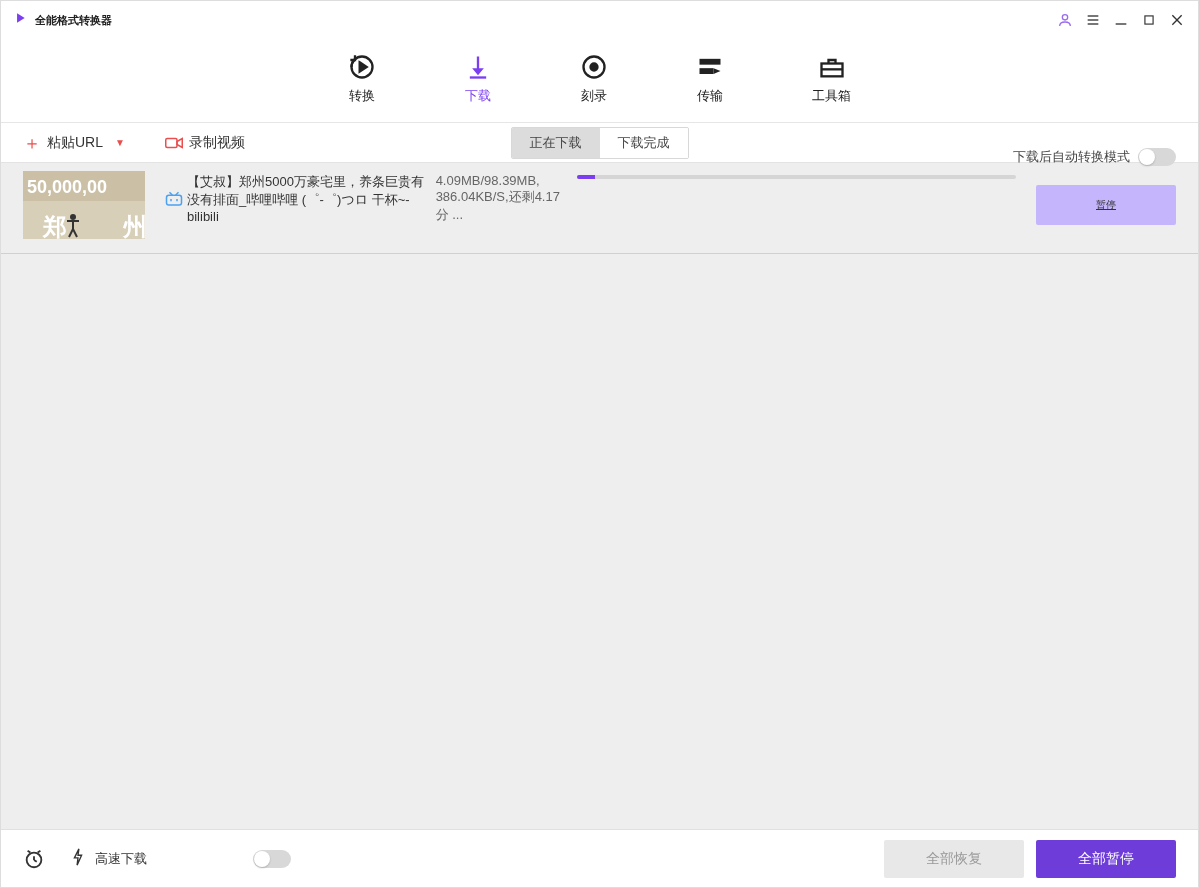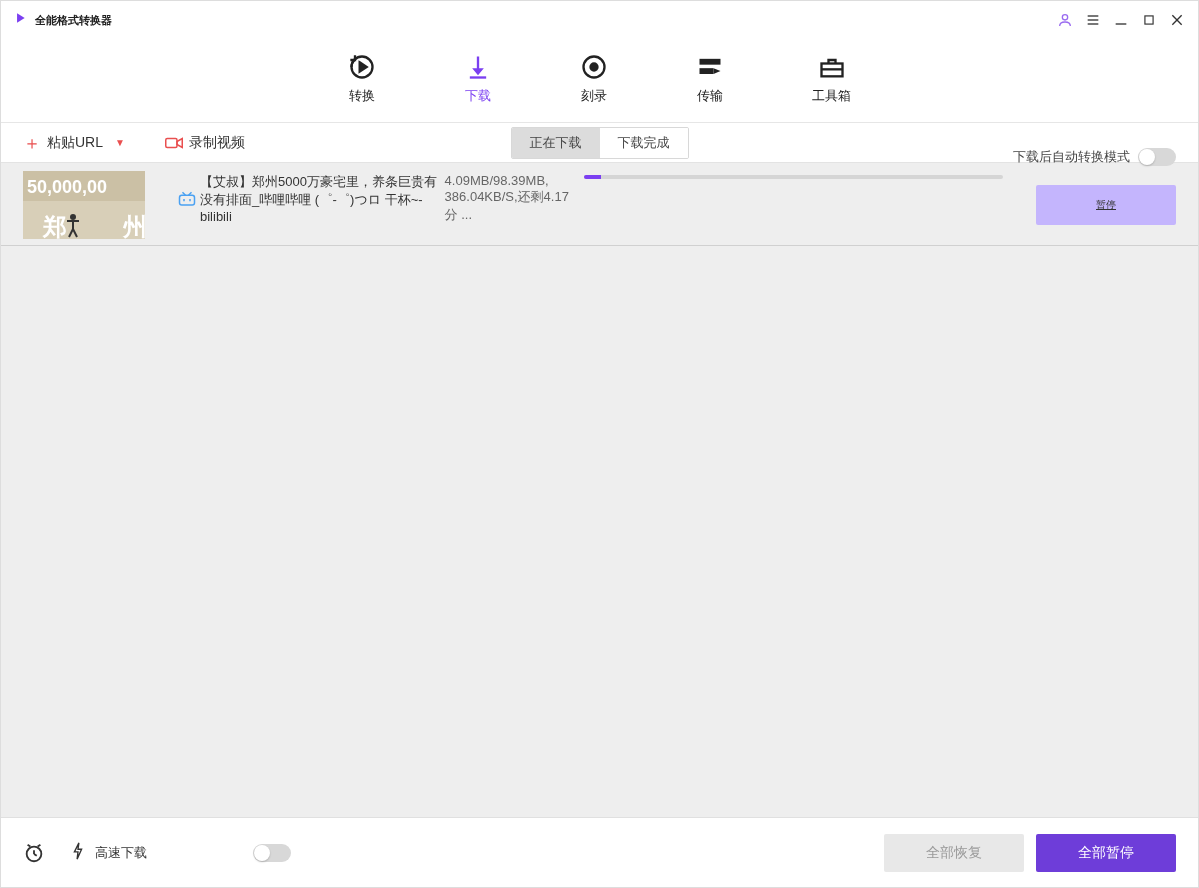--- a/index.html
+++ b/index.html
@@ -130,22 +130,22 @@
     }
 
     .content {
       flex: 1;
       background: #eeeeee;
       overflow-y: auto;
     }
     .task {
       display: flex;
       align-items: flex-start;
-      gap: 33px;
-      padding: 8px 22px 6px;
+      gap: 20px;
+      padding: 8px 22px 14px;
       background: #eeeeee;
       border-bottom: 1px solid #d0d0d0;
     }
     .thumb {
       width: 122px;
       height: 68px;
       background: linear-gradient(135deg, #dcd5c0 0%, #ddd 100%);
       position: relative;
       overflow: hidden;
       display: flex;
@@ -177,21 +177,21 @@
       justify-content: center;
       font-size: 10px;
       color: #333;
       cursor: pointer;
       align-self: center;
       border-radius: 2px;
       text-decoration: underline;
     }
 
     .bottombar {
-      height: 70px;
+      height: 58px;
       display: flex;
       align-items: center;
       padding: 0 22px;
       border-top: 1px solid #e0e0e0;
       background: #fff;
       gap: 16px;
     }
     .bb-left { display: flex; align-items: center; gap: 26px; }
     .bb-icon { width: 22px; height: 22px; display: flex; align-items: center; justify-content: center; color: #333; cursor: pointer; }
     .bb-fast { display: flex; align-items: center; gap: 10px; font-size: 13px; color: #333; }

